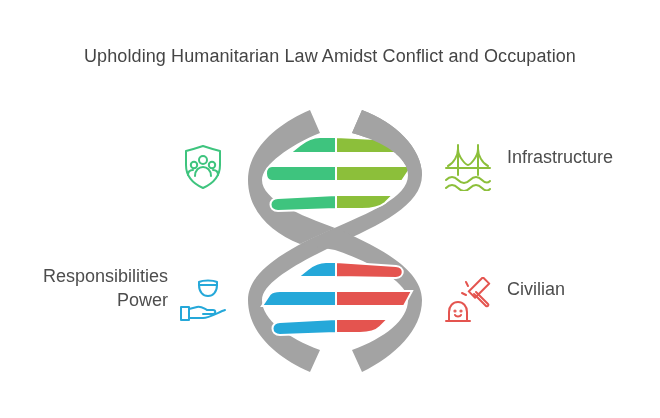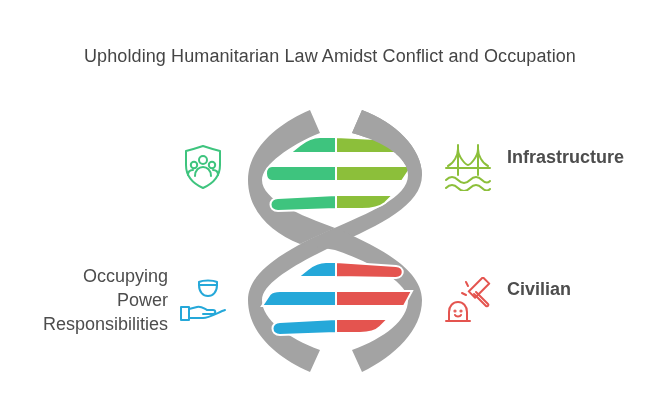--- a/index.html
+++ b/index.html
@@ -2,21 +2,21 @@
 <html><head>
 <meta charset="utf-8">
 <style>
   html, body { margin: 0; padding: 0; background: #ffffff; }
   body { width: 660px; height: 418px; position: relative; overflow: hidden;
          font-family: "Liberation Sans", "DejaVu Sans", sans-serif; color: #4a4a4a; }
   .title { position: absolute; left: 0; top: 46px; width: 660px; text-align: center;
            font-size: 18px; color: #454545; letter-spacing: 0.1px; }
   .label { position: absolute; font-size: 18px; line-height: 24px; color: #4d4d4d; }
   .label.left { text-align: right; }
-  .label.right { text-align: center; font-weight: bold; }
+  .label.right { text-align: center; }
   .icon { position: absolute; }
   svg.helix { position: absolute; left: 0; top: 0; }
 </style>
 </head>
 <body>
 
 <div class="title">Upholding Humanitarian Law Amidst Conflict and Occupation</div>
 
 <svg class="helix" width="660" height="418" viewBox="0 0 660 418">
 
@@ -76,23 +76,22 @@
     <line x1="2" y1="25" x2="46" y2="25"></line>
     <path d="M2 37 C6 33 10 33 14 37 C18 41 22 41 26 37 C30 33 34 33 38 37 C41 40 44 40 46 38"></path>
     <path d="M2 45 C6 41 10 41 14 45 C18 49 22 49 26 45 C30 41 34 41 38 45 C41 48 44 48 46 46"></path>
   </g>
 </svg>
 <div class="label right" style="left:507px; top:145px;">
   <div>Infrastructure</div>
 </div>
 
 <div class="label left" style="right:492px; top:264px;">
-  <div>Occupying</div>
+  <div>Responsibilities</div>
   <div>Power</div>
-  <div>Responsibilities</div>
 </div>
 <svg class="icon" style="left:179px; top:278px;" width="50" height="46" viewBox="0 0 50 46">
   <g fill="none" stroke="#25a8d9" stroke-width="2" stroke-linecap="round" stroke-linejoin="round">
     <path d="M20 4 C24 2 34 2 38 4 L38 7 L20 7 Z"></path>
     <path d="M20 7 C20 14 24 18 29 18 C34 18 38 14 38 7"></path>
     <rect x="2" y="29" width="8" height="13"></rect>
     <path d="M10 31 L18 29 C22 28 24 30 28 32 L34 32 C37 32 37 36 34 36 L24 36"></path>
     <path d="M10 40 L24 40 C30 40 40 34 46 32"></path>
   </g>
 </svg>

